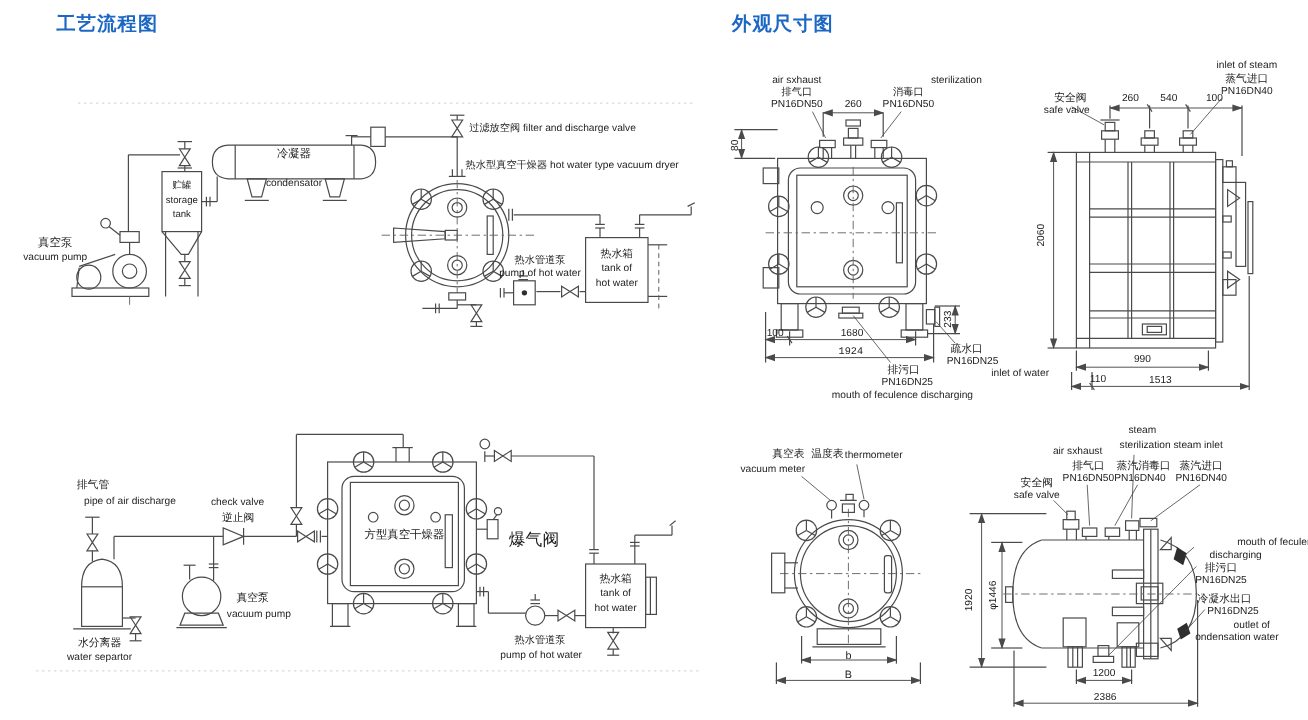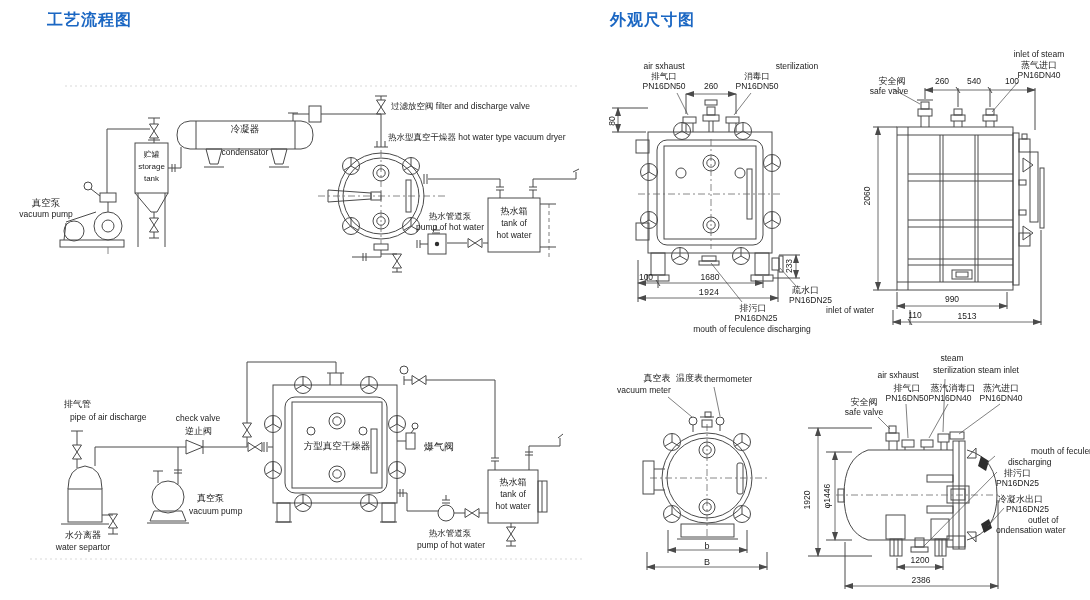--- a/index.html
+++ b/index.html
@@ -530,21 +530,21 @@
 
 <div class="lb" style="left:64px;top:399px;font-size:9px;">排气管</div>
 <div class="lb" style="left:70px;top:413px;">pipe of air discharge</div>
 <div class="lb c" style="left:168px;top:414px;width:60px;">check valve</div>
 <div class="lb c" style="left:176px;top:426px;width:45px;font-size:9px;">逆止阀</div>
 <div class="lb" style="left:197px;top:493px;font-size:9px;">真空泵</div>
 <div class="lb" style="left:189px;top:507px;">vacuum pump</div>
 <div class="lb c" style="left:58px;top:530px;width:50px;font-size:9px;">水分离器</div>
 <div class="lb c" style="left:54px;top:543px;width:58px;">water separtor</div>
 <div class="lb c b9" style="left:301px;top:441px;width:72px;">方型真空干燥器</div>
-<div class="lb" style="left:424px;top:441px;font-size:10px;">爆气阀</div>
+<div class="lb" style="left:424px;top:441px;font-size:14px;">爆气阀</div>
 <div class="lb c" style="left:490px;top:477px;width:46px;font-size:9px;">热水箱</div>
 <div class="lb c" style="left:492px;top:490px;width:42px;">tank of</div>
 <div class="lb c" style="left:490px;top:502px;width:46px;">hot water</div>
 <div class="lb c" style="left:418px;top:529px;width:64px;">热水管道泵</div>
 <div class="lb c" style="left:412px;top:541px;width:78px;">pump of hot water</div>
 
 <div class="lb c" style="left:638px;top:62px;width:52px;">air sxhaust</div>
 <div class="lb c" style="left:644px;top:72px;width:40px;">排气口</div>
 <div class="lb c" style="left:642px;top:82px;width:44px;">PN16DN50</div>
 <div class="lb c" style="left:729px;top:62px;width:56px;margin-left:40px;">sterilization</div>

